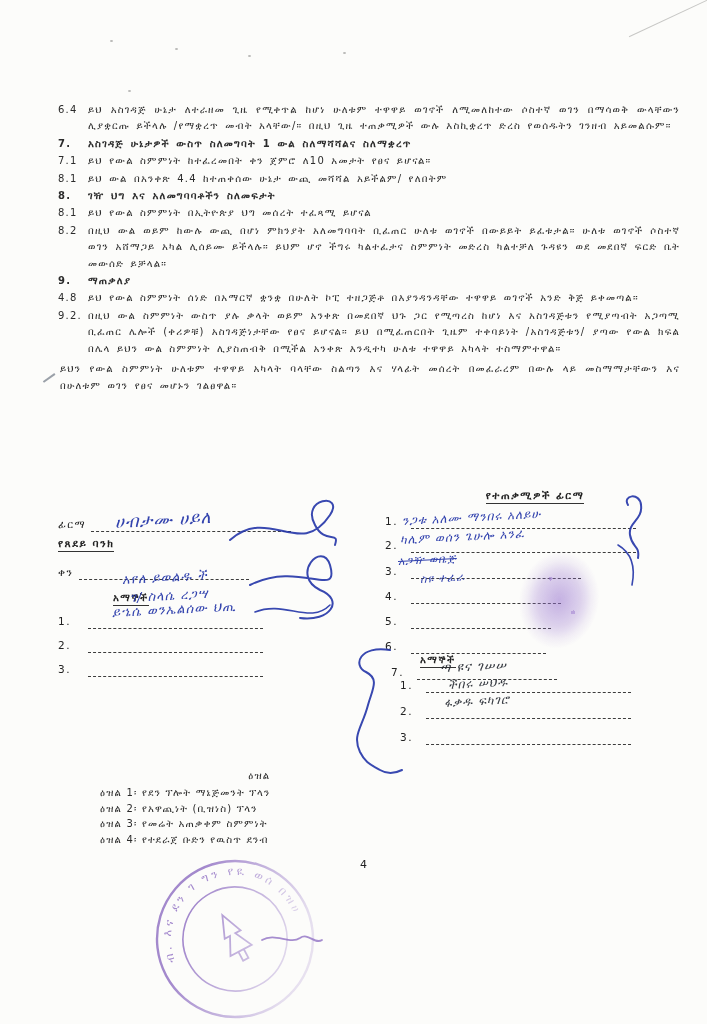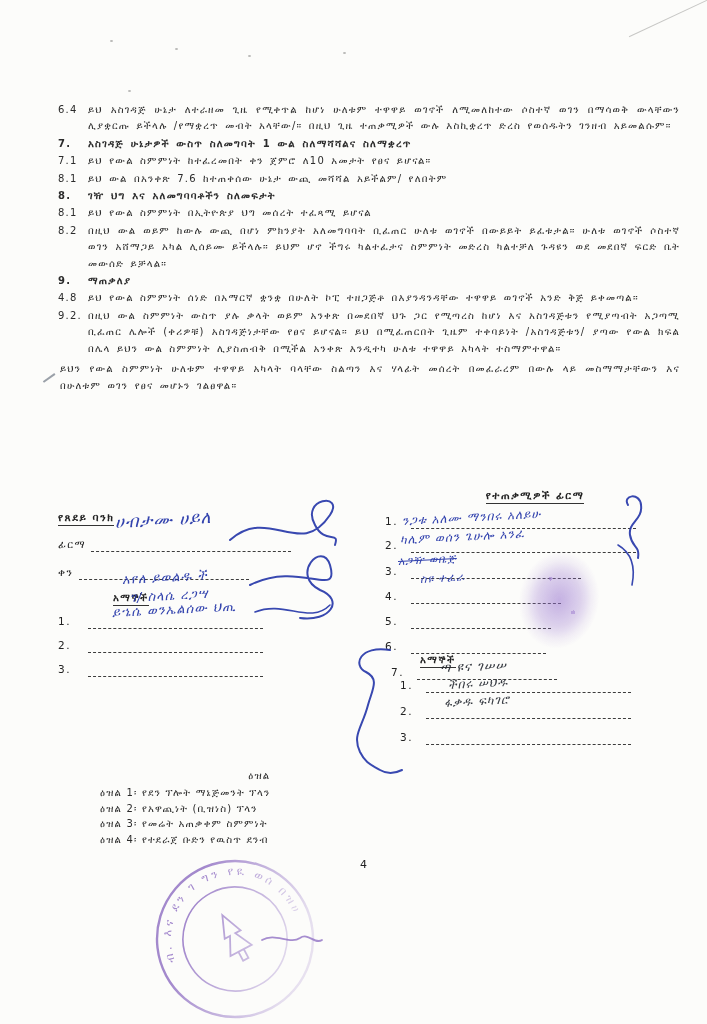--- a/index.html
+++ b/index.html
@@ -69,21 +69,21 @@
     <div class="clause heading">
         <span class="cnum">7.</span>
         <span class="ctext">አስገዳጅ ሁኔታዎች ውስጥ ስለመግባት 1 ውል ስለማሻሻልና ስለማቋረጥ</span>
       </div>
     <div class="clause">
         <span class="cnum">7.1</span>
         <span class="ctext">ይህ የውል ስምምነት ከተፈረመበት ቀን ጀምሮ ለ10 አመታት የፀና ይሆናል።</span>
       </div>
     <div class="clause">
         <span class="cnum">8.1</span>
-        <span class="ctext">ይህ ውል በአንቀጽ 7.6 ከተጠቀሰው ሁኔታ ውጪ መሻሻል አይችልም/ የለበትም</span>
+        <span class="ctext">ይህ ውል በአንቀጽ 4.4 ከተጠቀሰው ሁኔታ ውጪ መሻሻል አይችልም/ የለበትም</span>
       </div>
     <div class="clause heading">
         <span class="cnum">8.</span>
         <span class="ctext">ገዥ ህግ እና አለመግባባቶችን ስለመፍታት</span>
       </div>
     <div class="clause">
         <span class="cnum">8.1</span>
         <span class="ctext">ይህ የውል ስምምነት በኢትዮጵያ ህግ መሰረት ተፈጻሚ ይሆናል</span>
       </div>
     <div class="clause">
@@ -99,22 +99,22 @@
         <span class="ctext">ይህ የውል ስምምነት ሰነድ በአማርኛ ቋንቋ በሁለት ኮፒ ተዘጋጅቶ በእያንዳንዳቸው ተዋዋይ ወገኖች አንድ ቅጅ ይቀመጣል።</span>
       </div>
     <div class="clause">
         <span class="cnum">9.2.</span>
         <span class="ctext">በዚህ ውል ስምምነት ውስጥ ያሉ ቃላት ወይም አንቀጽ በመደበኛ ህጉ ጋር የሚጣረስ ከሆነ እና አስገዳጅቱን የሚያጣብት አጋጣሚ ቢፈጠር ሌሎች (ቀሪዎቹ) አስገዳጅነታቸው የፀና ይሆናል። ይህ በሚፈጠርበት ጊዜም ተቀባይነት /አስገዳጅቱን/ ያጣው የውል ክፍል በሌላ ይህን ውል ስምምነት ሊያስጠብቅ በሚችል አንቀጽ እንዲተካ ሁለቱ ተዋዋይ አካላት ተስማምተዋል።</span>
       </div>
     <div class="closing">ይህን የውል ስምምነት ሁለቱም ተዋዋይ አካላት ባላቸው ስልጣን እና ሃላፊት መሰረት በመፈራረም በውሉ ላይ መስማማታቸውን እና በሁለቱም ወገን የፀና መሆኑን ገልፀዋል።</div>
   </div>
 
   <div class="bank-block">
+    <div style="margin-top:7px;"><span class="lbl">ፊርማ</span> <span class="dash" style="width:200px;"></span></div>
     <div><span class="blk-title">የጸደይ ባንክ</span></div>
-    <div style="margin-top:7px;"><span class="lbl">ፊርማ</span> <span class="dash" style="width:200px;"></span></div>
     <div style="margin-top:9px;"><span class="lbl">ቀን</span> <span class="dash" style="width:170px;"></span></div>
     <div style="margin-top:6px;margin-left:55px;"><span class="blk-title" style="font-size:10px;">አማኞች</span></div>
     <div style="margin-top:4px;"><span class="lbl">1.</span> <span class="dash" style="width:175px;margin-left:12px;"></span></div>
     <div style="margin-top:5px;"><span class="lbl">2.</span> <span class="dash" style="width:175px;margin-left:12px;"></span></div>
     <div style="margin-top:5px;"><span class="lbl">3.</span> <span class="dash" style="width:175px;margin-left:12px;"></span></div>
   </div>
 
   <div class="users-block">
     <div style="text-align:center;"><span class="blk-title">የተጠቃሚዎች ፊርማ</span></div>
     <div style="margin-top:6px;"><span class="lbl">1.</span> <span class="dash" style="width:225px;margin-left:8px;"></span></div>

